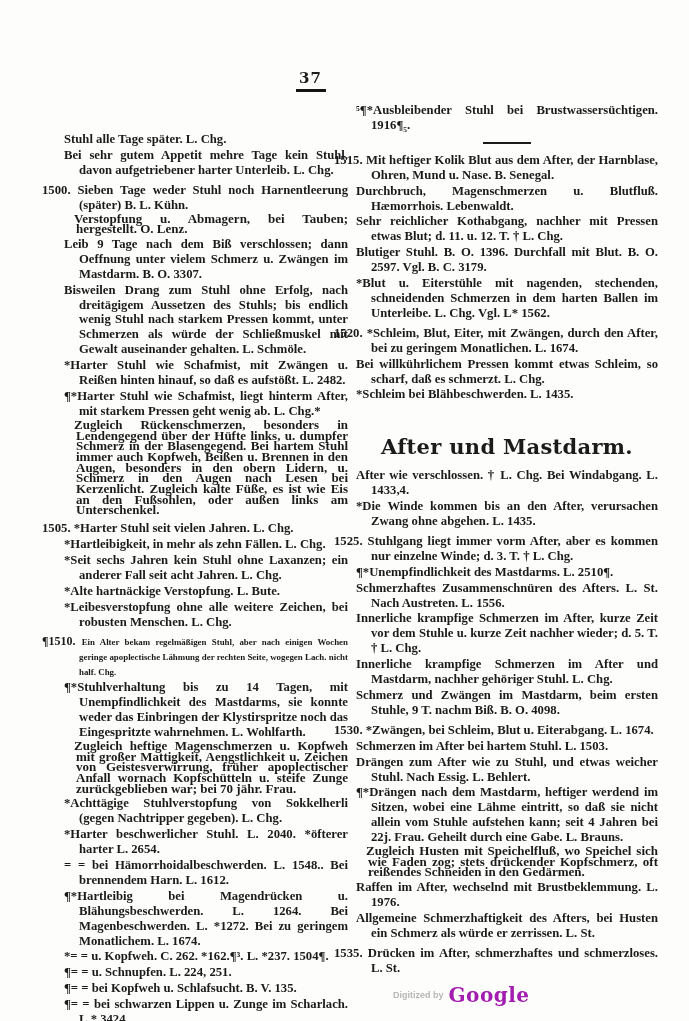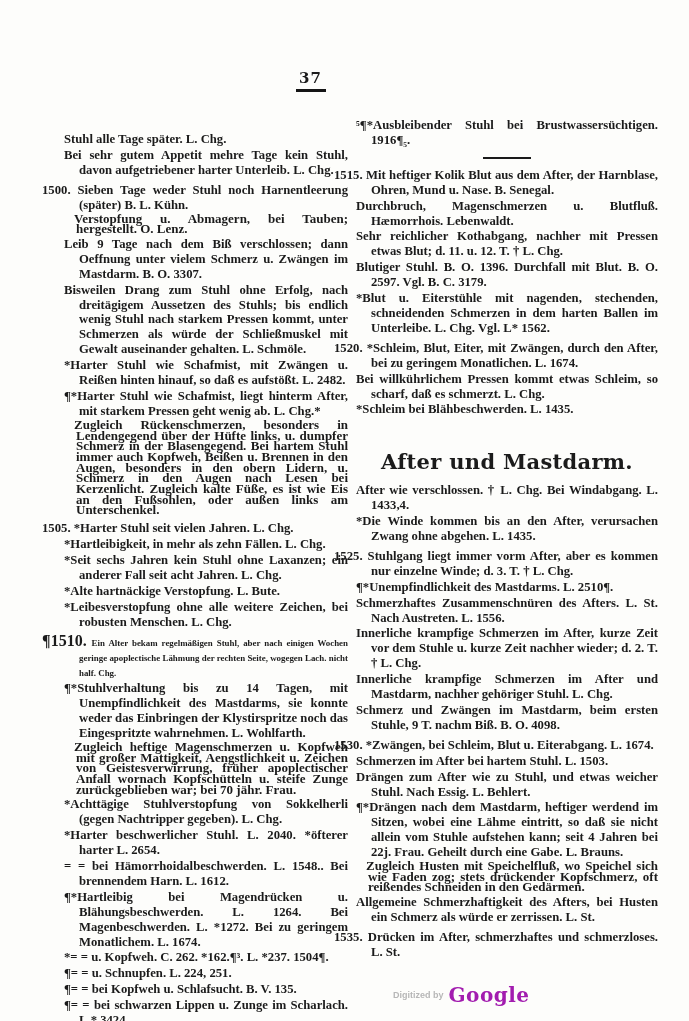--- a/index.html
+++ b/index.html
@@ -7,33 +7,33 @@
     position:relative; width:689px; height:1021px;
     background:#fdfdfb; overflow:hidden;
     font-family:"Liberation Serif", serif; color:#1b1b1b;
   }
   .pagenum-wrap { position:absolute; top:69px; left:0; width:621px; text-align:center; }
   .pagenum { font-size:15px; font-weight:700; letter-spacing:1px; font-family:"DejaVu Serif", serif; }
   .pagenum-rule { width:30px; height:3px; background:#151515; margin:2px auto 0; }
 
   .col { position:absolute; top:100px; }
   .col-left  { left:64px;  width:284px;margin-top:32px; }
-  .col-right { left:356px; width:302px; top:118px; }
+  .col-right { left:356px; width:302px; top:103px; }
 
   .entry {
     font-size:12.7px; line-height:14.9px; font-weight:700;
     text-align:justify; padding-left:15px; text-indent:-15px;
     margin:0 0 1px 0; overflow:visible;
   }
   .entry.num { text-indent:-37px; margin-top:5px; }
   .entry.sm  {
     font-size:13px; line-height:10.7px; font-weight:600;
     padding-left:8px; text-indent:-2px; margin:1px 0 2px 4px;
   }
-  .entry .numlabel { font-size:16px; font-weight:700; }
+  .entry .numlabel { font-size:12px; font-weight:700; }
   .entry .smtext   { font-size:8.9px; line-height:10.7px; font-weight:600; }
 
   .section-heading {
     text-align:center; font-size:21px; font-weight:700;
     font-family:"DejaVu Serif", serif; margin:32px 0 9px; padding:0;
     letter-spacing:0.3px; text-indent:0;
   }
   .divider { width:48px; height:2px; background:#1a1a1a; margin:9px auto; }
 
   .footer { position:absolute; top:983px; left:393px; display:flex; align-items:center; gap:5px;font-weight:bold; }
@@ -92,28 +92,29 @@
     <div class="entry">*Blut u. Eiterstühle mit nagenden, stechenden, schneidenden Schmerzen in dem harten Ballen im Unterleibe. L. Chg. Vgl. L* 1562.</div>
     <div class="entry num">1520. *Schleim, Blut, Eiter, mit Zwängen, durch den After, bei zu geringem Monatlichen. L. 1674.</div>
     <div class="entry">Bei willkührlichem Pressen kommt etwas Schleim, so scharf, daß es schmerzt. L. Chg.</div>
     <div class="entry">*Schleim bei Blähbeschwerden. L. 1435.</div>
     <div class="section-heading">After und Mastdarm.</div>
     <div class="entry">After wie verschlossen. † L. Chg. Bei Windabgang. L. 1433,4.</div>
     <div class="entry">*Die Winde kommen bis an den After, verursachen Zwang ohne abgehen. L. 1435.</div>
     <div class="entry num">1525. Stuhlgang liegt immer vorm After, aber es kommen nur einzelne Winde; d. 3. T. † L. Chg.</div>
     <div class="entry">¶*Unempfindlichkeit des Mastdarms. L. 2510¶.</div>
     <div class="entry">Schmerzhaftes Zusammenschnüren des Afters. L. St. Nach Austreten. L. 1556.</div>
-    <div class="entry">Innerliche krampfige Schmerzen im After, kurze Zeit vor dem Stuhle u. kurze Zeit nachher wieder; d. 2. T. † L. Chg.</div>
+    <div class="entry">Innerliche krampfige Schmerzen im After, kurze Zeit vor dem Stuhle u. kurze Zeit nachher wieder; d. 5. T. † L. Chg.</div>
     <div class="entry">Innerliche krampfige Schmerzen im After und Mastdarm, nachher gehöriger Stuhl. L. Chg.</div>
     <div class="entry">Schmerz und Zwängen im Mastdarm, beim ersten Stuhle, 9 T. nachm Biß. B. O. 4098.</div>
     <div class="entry num">1530. *Zwängen, bei Schleim, Blut u. Eiterabgang. L. 1674.</div>
     <div class="entry">Schmerzen im After bei hartem Stuhl. L. 1503.</div>
     <div class="entry">Drängen zum After wie zu Stuhl, und etwas weicher Stuhl. Nach Essig. L. Behlert.</div>
     <div class="entry">¶*Drängen nach dem Mastdarm, heftiger werdend im Sitzen, wobei eine Lähme eintritt, so daß sie nicht allein vom Stuhle aufstehen kann; seit 4 Jahren bei 22j. Frau. Geheilt durch eine Gabe. L. Brauns.</div>
     <div class="entry sm">Zugleich Husten mit Speichelfluß, wo Speichel sich wie Faden zog; stets drückender Kopfschmerz, oft reißendes Schneiden in den Gedärmen.</div>
+    <div class="entry">Raffen im After, wechselnd mit Brustbeklemmung. L. 1976.</div>
     <div class="entry">Allgemeine Schmerzhaftigkeit des Afters, bei Husten ein Schmerz als würde er zerrissen. L. St.</div>
     <div class="entry num">1535. Drücken im After, schmerzhaftes und schmerzloses. L. St.</div>
   </div>
 
   <div class="footer">
     <span class="digitized">Digitized by</span>
     <span class="google-logo">Google</span>
   </div>
 
 </div>

